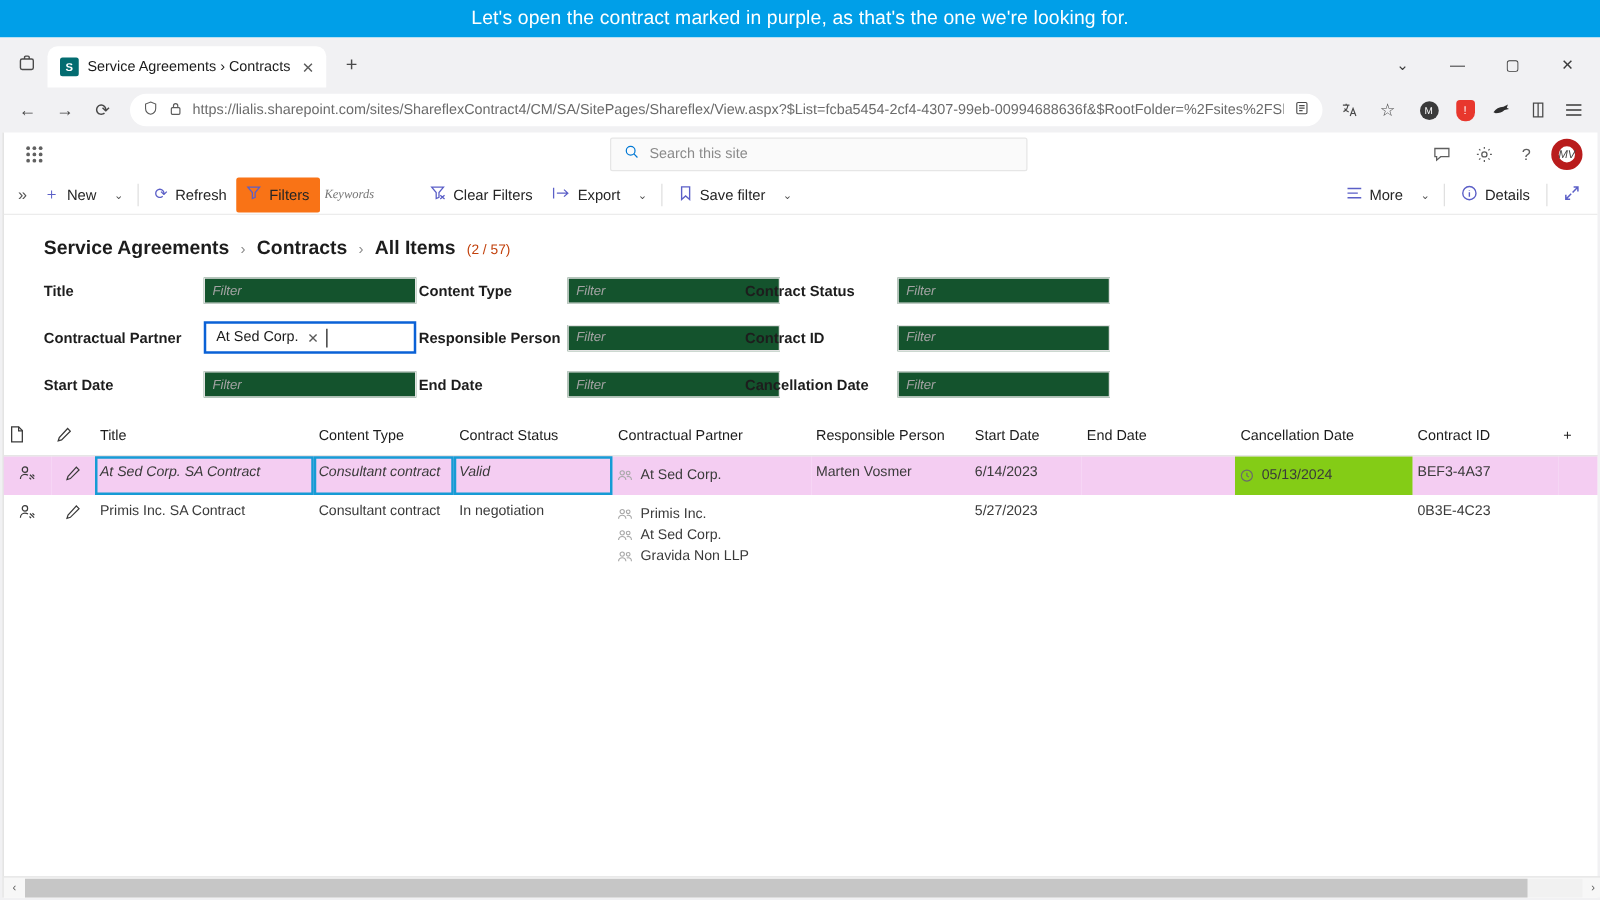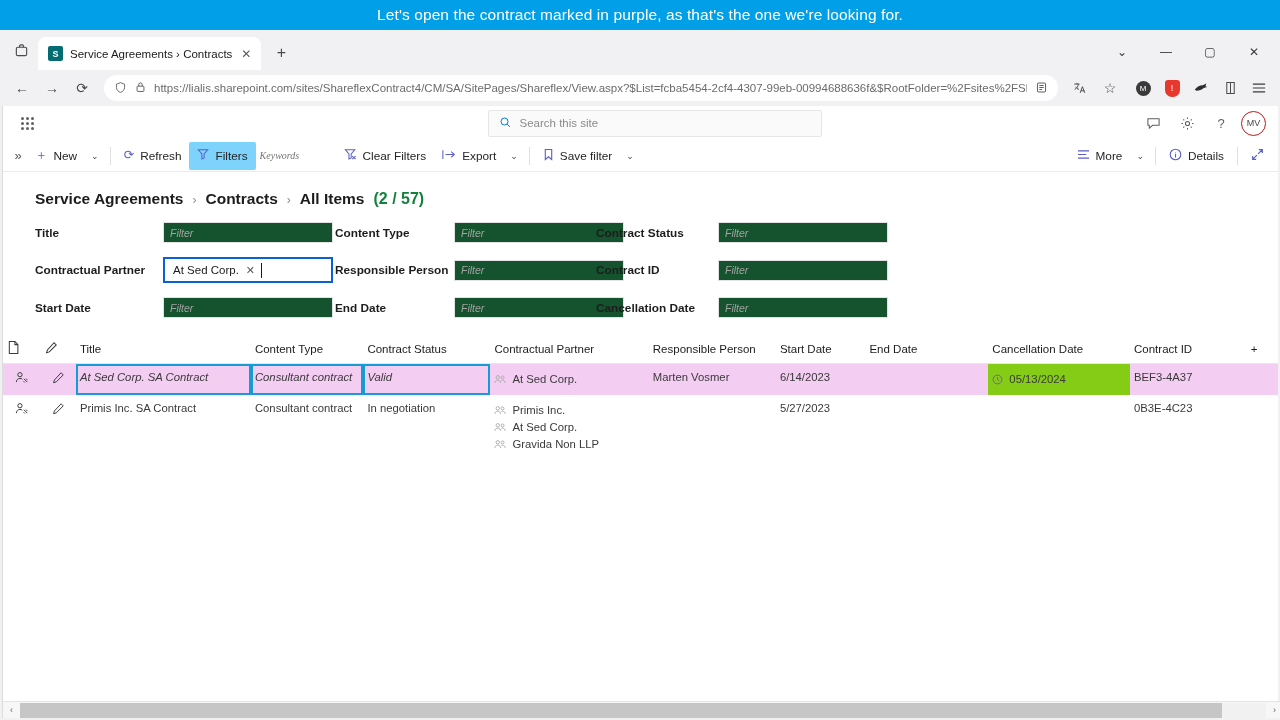--- a/index.html
+++ b/index.html
@@ -78,54 +78,54 @@
   .waffle-grid { display: grid; grid-template-columns: repeat(3, 3px); gap: 2px; }
   .waffle-grid i { width: 3px; height: 3px; background: #616161; border-radius: 50%; display: block; }
   .sp-search {
     width: 334px; height: 27px; background: #fafafa; border: 1px solid #e6e6e6;
     border-radius: 2px; display: flex; align-items: center; gap: 8px; padding: 0 10px;
     margin: 0 auto; font-size: 11.5px; color: #8a8a8a;
   }
   .sp-actions { position: absolute; right: 12px; top: 3px; display: flex; align-items: center; gap: 6px; }
   .sp-ic { width: 28px; height: 28px; display: flex; align-items: center; justify-content: center;
            color: #5e5e5e; font-size: 13px; }
-  .avatar { width: 25px; height: 25px; border-radius: 50%; border: 1px solid #b91c1c;
+  .avatar { width: 25px; height: 25px; border-radius: 50%; border: 6px solid #b91c1c;
             display: flex; align-items: center; justify-content: center;
-            font-size: 9px; color: #464646; }
+            font-size: 9px; color: #464646; font-style: italic; }
 
   
   .cmdbar {
     height: 32px; display: flex; align-items: center; gap: 0px;
     padding: 0 6px; border-bottom: 1px solid #ececec; position: relative;
   }
   .chev-left { width: 18px; text-align: center; color: #555; font-size: 13px; }
   .cmd {
     height: 28px; display: flex; align-items: center; gap: 6px; padding: 0 8px;
     font-size: 11.8px; color: #252525; border-radius: 2px; white-space: nowrap;
   }
-  .cmd.active { background: #7dd3fc; }
+  .cmd.active { background: #f97316; }
   .cmd .gl { color: #5b5fc7; font-size: 12.5px; line-height: 1; }
   .caret { padding: 0 6px; color: #4a4a4a; font-size: 9px; height: 28px;
            display: flex; align-items: center; }
   .kw-input {
     width: 72px; height: 22px; border: none; outline: none; background: transparent;
     font-size: 10px; color: #7a7a7a; font-family: Liberation Serif, serif; font-style: italic;
     margin: 0 4px;
   }
   .sep { width: 1px; height: 18px; background: #e0e0e0; margin: 0 5px; }
   .cmd-right { margin-left: auto; display: flex; align-items: center; }
 
   
   .crumbs {
     display: flex; align-items: baseline; gap: 9px; padding: 18px 0 14px 32px;
     font-size: 15.5px; color: #1c1c1c;
   }
   .crumbs b { font-weight: bold; }
   .crumbs .sepc { color: #8d8d8d; font-size: 12px; font-weight: normal; }
-  .crumbs .count { color: #15803d; font-weight: bold; font-size: 16px; }
+  .crumbs .count { color: #c2410c; font-weight: normal; font-size: 11px; }
 
   
   .filters {
     display: grid; grid-template-columns: 128px 172px 119px 142px 122px 142px;
     row-gap: 14px; align-items: center; padding: 0 0 16px 32px;
   }
   .flabel { font-size: 11.8px; color: #1d1d1d; font-weight: bold; }
   .finput {
     height: 21px; background: #14532d; border: 1px solid #e3e3e3;
     display: flex; align-items: center; padding: 0 6px;

